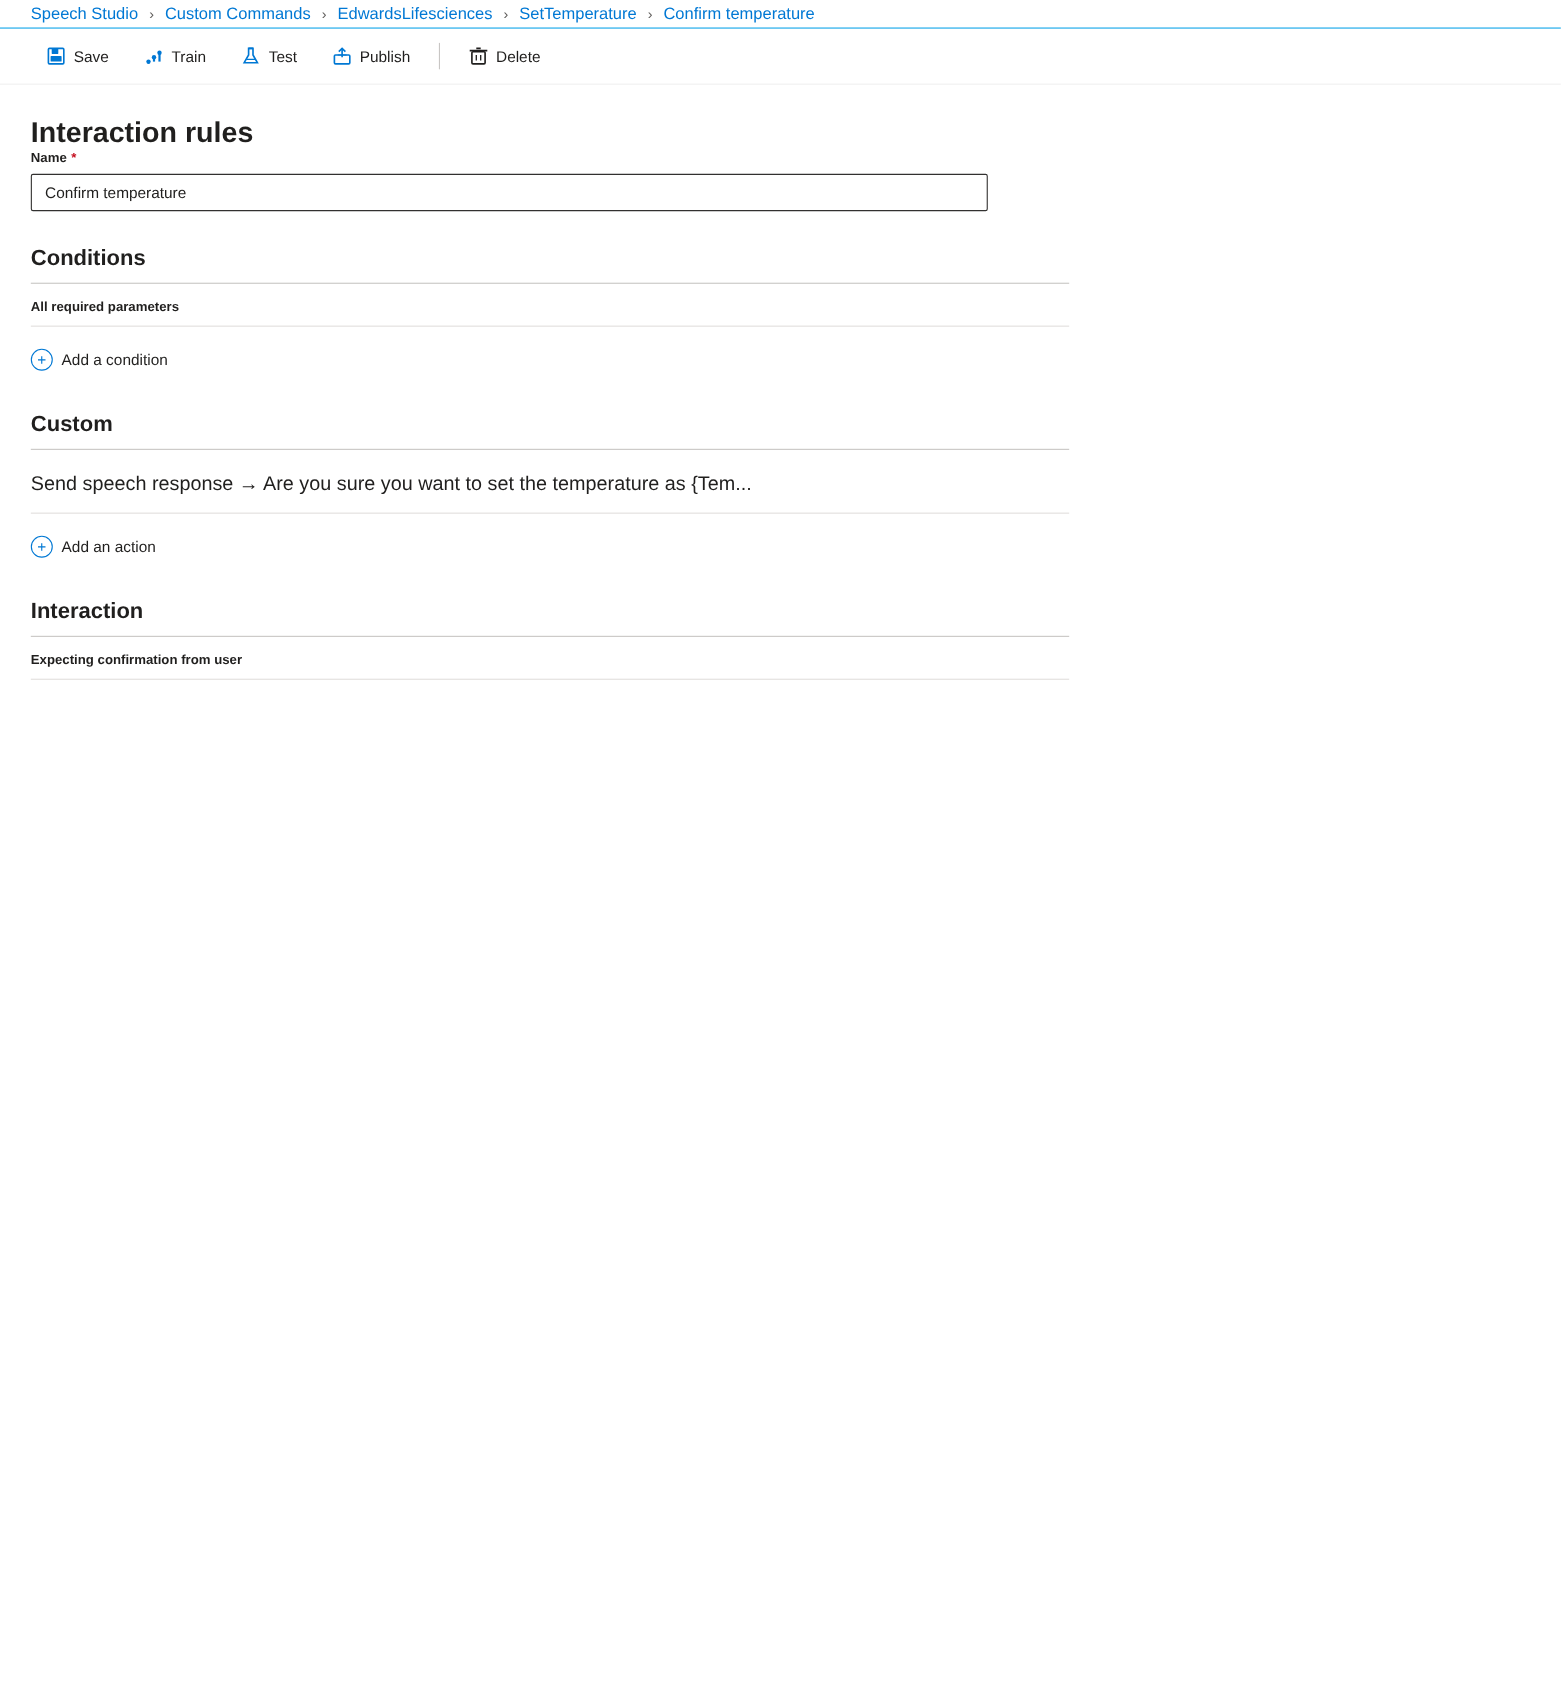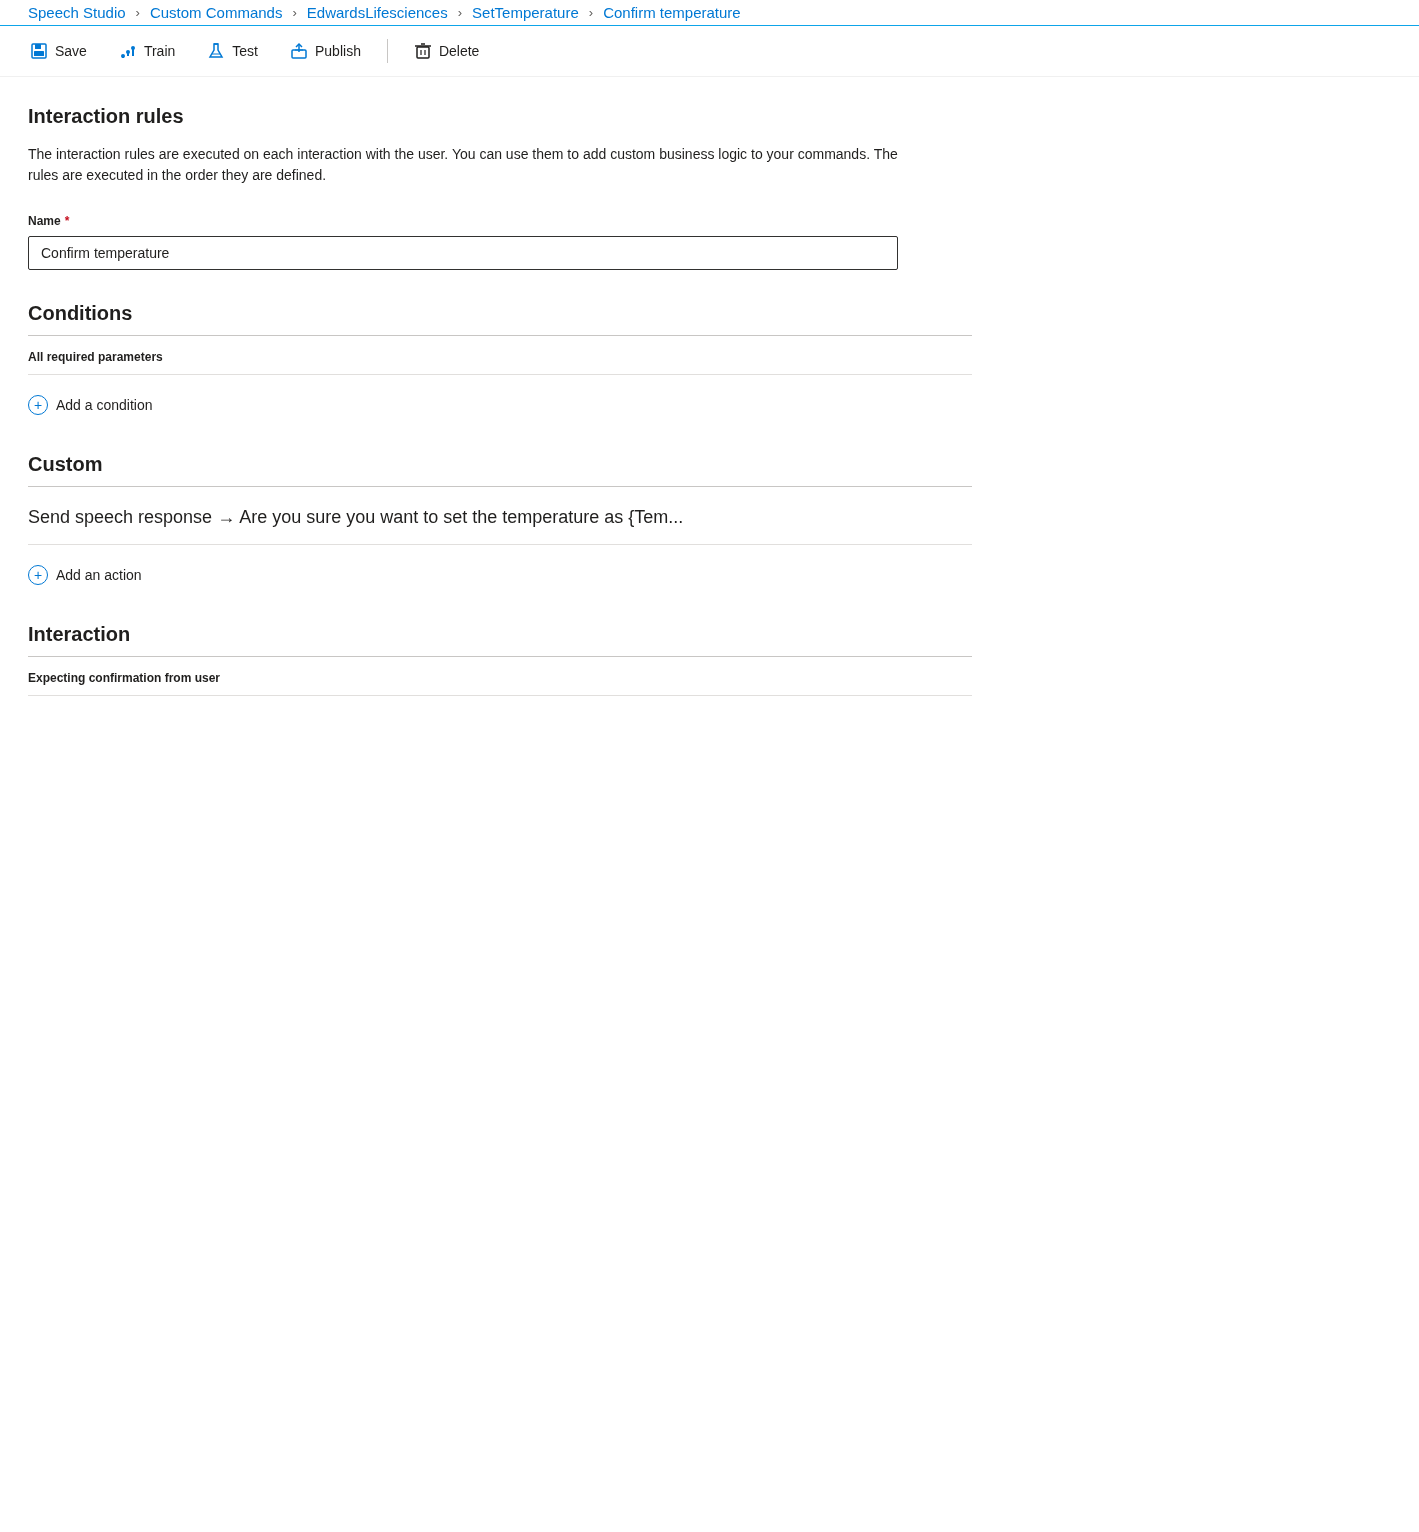--- a/index.html
+++ b/index.html
@@ -41,21 +41,21 @@
     }
 
     .breadcrumb-current {
       color: #0078d4;
     }
 
     
     .toolbar {
       display: flex;
       align-items: center;
-      padding: 10px 16px;
+      padding: 10px 28px;
       gap: 4px;
       border-bottom: 1px solid #f0f0f0;
     }
 
     .toolbar-btn {
       display: flex;
       align-items: center;
       gap: 7px;
       padding: 6px 14px;
       background: transparent;
@@ -84,24 +84,23 @@
       font-size: 16px;
     }
 
     
     .main-content {
       padding: 28px 28px;
       max-width: 1000px;
     }
 
     .page-title {
-      font-size: 20px;
+      font-size: 26px;
       font-weight: 600;
       color: #201f1e;
-      margin-bottom: 16px;
     }
 
     .page-description {
       font-size: 14px;
       color: #201f1e;
       line-height: 1.5;
       margin-bottom: 28px;
       max-width: 870px;
     }
 
@@ -274,21 +273,20 @@
         <line x1="11" y1="8" x2="11" y2="13" stroke="#201f1e" stroke-width="1.2"></line>
       </svg>
     </span>
     <span>Delete</span>
   </button>
 </div>
 
 <div class="main-content">
 
   <h1 class="page-title">Interaction rules</h1>
-  <p class="page-description">The interaction rules are executed on each interaction with the user. You can use them to add custom business logic to your commands. The rules are executed in the order they are defined.</p>
 
   <div class="field-group">
     <div class="field-label">
       <span>Name</span>
       <span class="required-star">*</span>
     </div>
     <input type="text" class="text-input" value="Confirm temperature" style="">
   </div>
 
   <div class="section">

